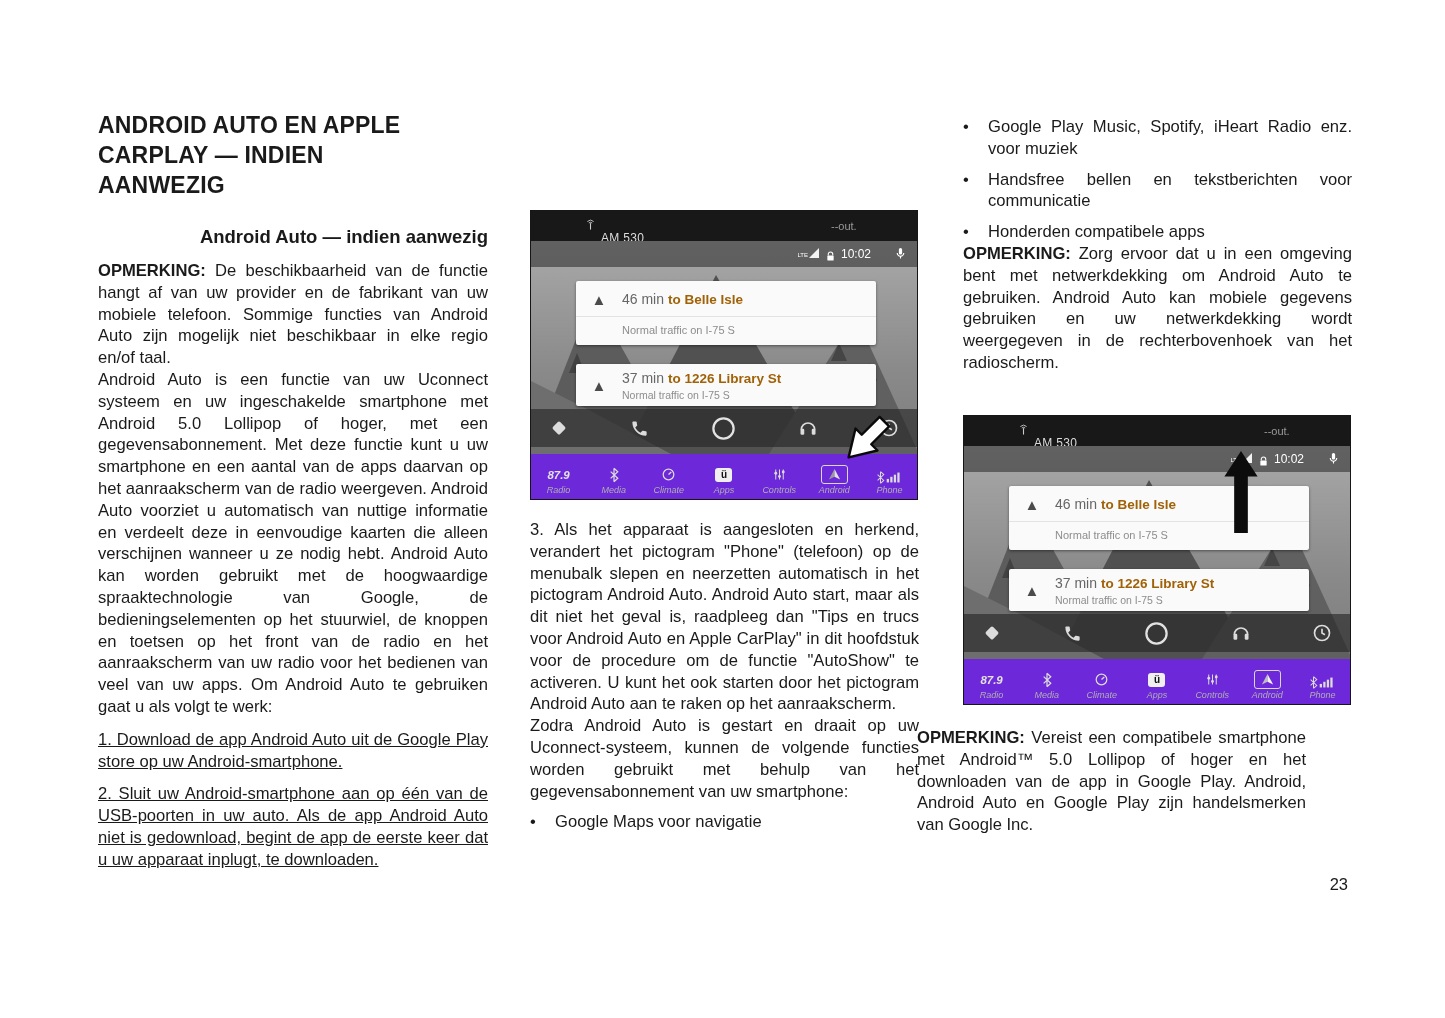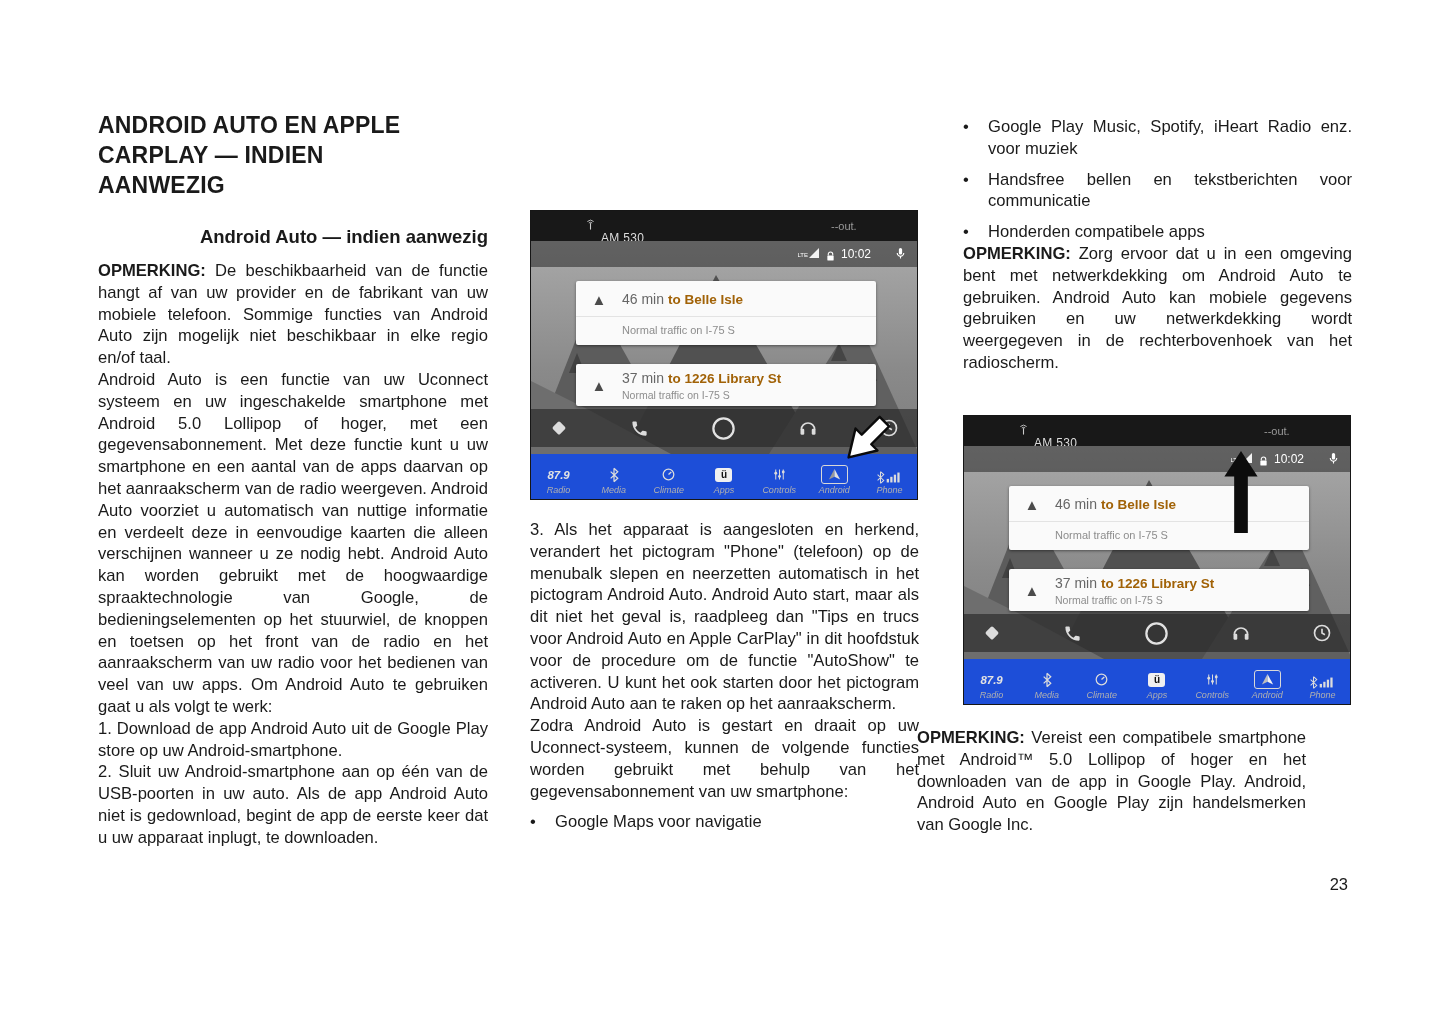--- a/index.html
+++ b/index.html
@@ -9,21 +9,21 @@
   #col1-text{left:98px;top:110px;width:390px;}
   #col2-note{left:530px;top:118px;width:389px;}
   #col2-rest{left:530px;top:519px;width:389px;}
   #col3-top{left:963px;top:116px;width:389px;}
   #col3-note2{left:917px;top:727px;width:389px;}
   #page-num{left:963px;top:875px;width:385px;text-align:right;font-size:16.5px;}
 
   h1.title{margin:0;font-size:23px;line-height:30px;font-weight:bold;white-space:pre-line;letter-spacing:.2px;}
   h2.sub{margin:26px 0 12px 0;font-size:18.5px;line-height:22px;font-weight:bold;text-align:right;}
   p.body{margin:0;font-size:16.6px;line-height:21.8px;text-align:justify;}
-  p.gap{}
+  p.gap{margin-top:11px;text-decoration:underline;}
   p.gap16{margin-top:0;}
   .bullet{display:flex;font-size:16.6px;line-height:21.8px;margin-top:9px;}
   .bullet .dot{width:25px;flex:0 0 25px;}
   .bullet .btxt{flex:1;text-align:justify;}
 
   
   .radio{position:absolute;width:388px;height:290px;border:1px solid #161616;box-sizing:border-box;
          background:#555;overflow:hidden;}
   #radio1{left:530px;top:210px;}
   #radio2{left:963px;top:415px;}
@@ -53,21 +53,21 @@
   .card-arrow{width:46px;flex:0 0 46px;text-align:center;color:#4b4b4b;font-size:15px;line-height:1;}
   .eta{font-size:14px;color:#666;}
   .dest{font-size:13.5px;color:#a16207;margin-left:4px;}
   .card-sub{padding:7px 0 9px 46px;font-size:11px;color:#8d8d8d;}
   .card2-col .card-sub2{font-size:10.5px;color:#8d8d8d;margin-top:2px;}
 
   .r-iconrow{position:absolute;top:168px;left:0;right:0;height:38px;background:rgba(35,35,35,.62);
              display:flex;align-items:center;justify-content:space-between;padding:0 18px;box-sizing:border-box;}
   .ri{display:inline-flex;align-items:center;justify-content:center;}
 
-  .r-bottom{height:52px;background:#1d4ed8;display:flex;align-items:stretch;}
+  .r-bottom{height:52px;background:#6d28d9;display:flex;align-items:stretch;}
   .rb-item{flex:1;display:flex;flex-direction:column;align-items:center;justify-content:center;gap:2px;}
   .rb-icon{height:18px;display:flex;align-items:center;justify-content:center;}
   .rb-label{font-size:9px;font-style:italic;color:#b0b0b0;line-height:1;}
   .freq{font-size:11.5px;font-weight:bold;font-style:italic;color:#e3e3e3;}
   .apps-chip{display:inline-flex;align-items:center;justify-content:center;width:17px;height:14px;
              background:#f0f0f0;border-radius:3px;color:#111;font-size:10px;font-weight:bold;line-height:1;}
   .rb-sel{border:1px solid #d8d8d8;border-radius:3px;padding:1px 5px;display:inline-flex;}
   .ph-ico{display:flex;align-items:flex-end;gap:1px;}
 
   .annot1{position:absolute;right:12px;top:190px;z-index:5;}

